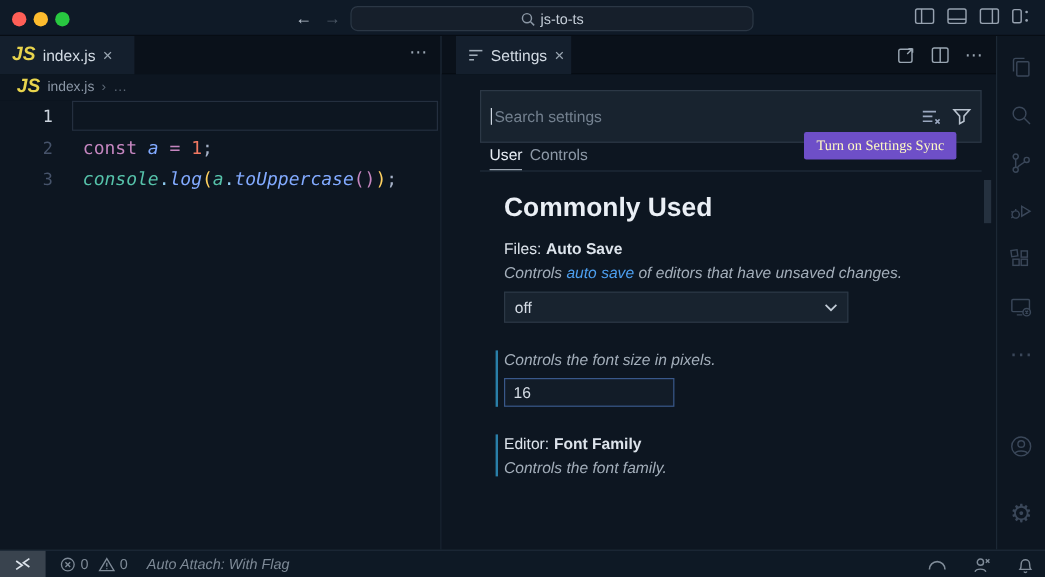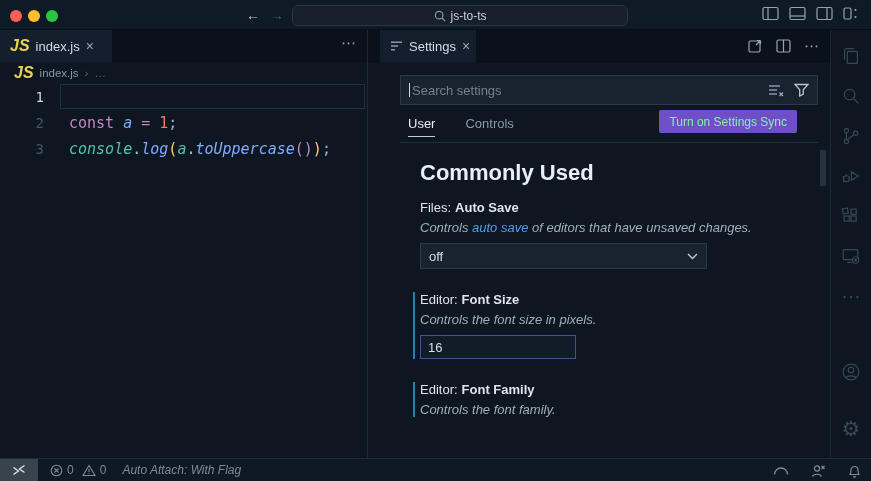--- a/index.html
+++ b/index.html
@@ -40,48 +40,48 @@
   .code-line{position:relative;height:26px;line-height:26px;white-space:pre;
     font-family:"DejaVu Sans Mono",monospace;font-size:15px;}
   .line-num{display:inline-block;width:44px;text-align:right;color:#46536a;font-size:14px;
     font-family:"DejaVu Sans Mono",monospace;}
   .code-line.current .line-num{color:#ccd4de;}
   .line-code{margin-left:25px;color:#c7d0da;}
   .cur-box{position:absolute;left:60px;right:2px;top:0;height:25px;border:1px solid #242f3f;}
   .group-divider{position:absolute;left:367px;top:30px;width:1px;height:428px;background:#1d2936;}
   
   .settings{position:absolute;left:368px;top:62px;width:462px;height:396px;background:#0d1621;overflow:hidden;}
-  .s-search{position:absolute;left:32px;right:12px;top:13px;height:30px;background:#18232f;border:1px solid #2c3846;
+  .s-search{position:absolute;left:32px;right:12px;top:13px;height:44px;background:#18232f;border:1px solid #2c3846;
     display:flex;align-items:center;padding:0 8px;gap:2px;}
   .caret{width:1px;height:14px;background:#d0d9e4;}
   .s-placeholder{color:#73808f;font-size:13px;flex:1;}
   .s-search-icons{display:flex;gap:10px;align-items:center;color:#9aa8c0;}
-  .scope-row{position:absolute;left:40px;top:48px;height:26px;display:flex;gap:30px;align-items:center;}
+  .scope-row{position:absolute;left:40px;top:48px;height:26px;display:flex;gap:6px;align-items:flex-end;}
   .scope-tab{font-size:13px;color:#8d99a7;position:relative;}
   .scope-tab.active{color:#e8eef5;}
   .scope-tab.active::after{content:"";position:absolute;left:0;right:0;bottom:-6px;height:1px;background:#c3cdd8;}
   .sync-btn{position:absolute;right:33px;top:48px;height:23px;padding:0 10px;border:none;border-radius:2px;
-    color:#86efac;font-size:12px;font-family:Liberation Sans, sans-serif;background:var(--sync-bg,#6e4fc8);}
+    color:#fef9c3;font-size:12px;font-family:Liberation Serif, serif;background:var(--sync-bg,#6e4fc8);}
   .scope-divider{position:absolute;left:32px;right:12px;top:80px;height:1px;background:#212d3b;}
   .s-body{position:absolute;left:0;right:0;top:81px;bottom:0;overflow:hidden;}
   .s-heading{margin:17px 0 0 52px;font-size:22px;font-weight:700;color:#eaeff5;}
   .setting-item{margin:14px 0 0 45px;border-left:2px solid transparent;padding-left:5px;}
   .setting-item.modified{border-left-color:var(--mod-bar,#2a7fa9);}
   .setting-item + .setting-item{margin-top:23px;}
   .si-title{font-size:13px;color:#dde4ec;}
   .si-cat{margin-right:4px;}
   .si-name{font-weight:700;}
   .si-desc{margin-top:5px;font-size:13px;color:#a3aeba;font-style:italic;}
   .desc-link{color:var(--accent-link,#4d9fef);}
   .si-control{margin-top:8px;}
   .sel{width:287px;height:26px;background:#18232f;border:1px solid #2c3846;display:flex;align-items:center;
     padding:0 8px;justify-content:space-between;color:#d6dde6;font-size:13px;}
   .txt-input{height:24px;background:#121c28;border:1px solid #39588a;color:#d6dde6;font-size:13px;
     padding:0 7px;font-family:"Liberation Sans",sans-serif;}
-  .txt-small{width:156px;} .txt-wide{width:373px;}
+  .txt-small{width:142px;} .txt-wide{width:373px;}
   .s-scroll-thumb{position:absolute;right:4px;top:88px;width:6px;height:36px;background:#25313f;}
   
   .activitybar{position:absolute;left:830px;top:30px;width:41px;height:428px;background:#0d1621;border-left:1px solid #1c2835;}
   .ab-top{position:absolute;top:6px;left:0;width:40px;display:flex;flex-direction:column;align-items:center;}
   .ab-bottom{position:absolute;bottom:10px;left:0;width:40px;display:flex;flex-direction:column;align-items:center;gap:16px;}
   .ab-icon{height:40px;display:flex;align-items:center;justify-content:center;color:#3a4759;}
   .ab-icon.glyph{font-size:19px;line-height:1;}
   
   .statusbar{position:absolute;left:0;top:458px;width:871px;height:23px;background:#0e1925;border-top:1px solid #1f2b39;
     display:flex;align-items:center;color:#7e8a97;font-size:12px;}
@@ -217,23 +217,20 @@
           <div class="sel">
             <span>off</span>
             <svg width="11" height="7" viewBox="0 0 11 7" fill="none" stroke="#c3cdd8" stroke-width="1.4">
                 <path d="M1 1 L5.5 5.5 L10 1"></path>
               </svg>
           </div>
         </div>
       </div>
 
       <div class="setting-item modified">
-        <div class="si-title">
-          <span class="si-cat">Editor:</span><span class="si-name">Font Size</span>
-        </div>
         <div class="si-desc">Controls the font size in pixels.</div>
         <div class="si-control">
           <input class="txt-input txt-small" value="16" style="">
         </div>
       </div>
 
       <div class="setting-item modified">
         <div class="si-title">
           <span class="si-cat">Editor:</span><span class="si-name">Font Family</span>
         </div>

